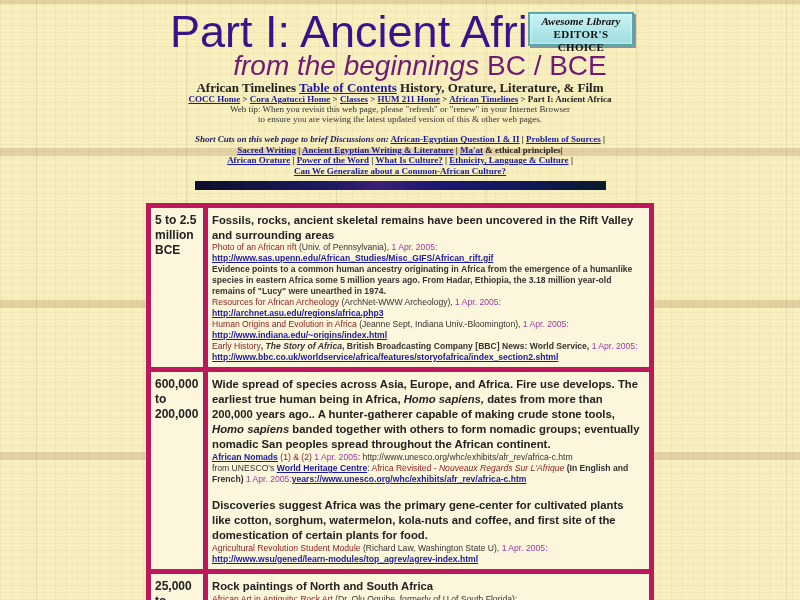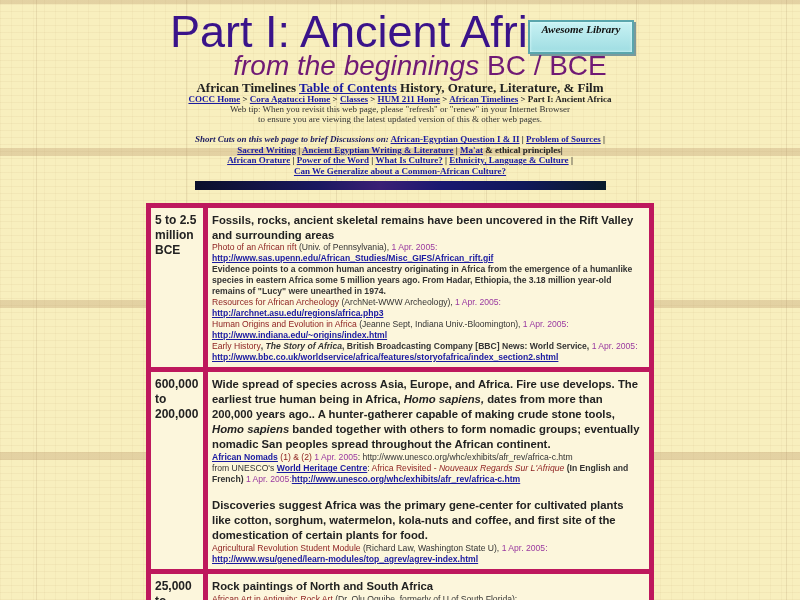--- a/index.html
+++ b/index.html
@@ -21,21 +21,21 @@
     }
     .title {
       position: absolute; left: 170px; top: 6px;
       font-family: "Liberation Sans", sans-serif;
       font-size: 45px; color: #3a138a; white-space: nowrap; letter-spacing: 0px;
     }
     .badge {
       position: absolute; left: 528px; top: 12px; width: 102px; height: 30px;
       background: linear-gradient(180deg, #c8f2f4 0%, #9fdde2 100%);
       border: 2px solid #5aa6ad; box-shadow: 2px 2px 0 #7a9a9c, inset 0 0 3px #e6ffff;
-      text-align: center; font-family: "Liberation Serif", serif; color: #111; margin-top: 8px;
+      text-align: center; font-family: "Liberation Serif", serif; color: #111;
     }
     .badge .b1 { font-size: 11px; font-style: italic; font-weight: bold; margin-top: 1px; line-height: 13px; }
     .badge .b2 { font-size: 11px; font-weight: bold; line-height: 13px; letter-spacing: 0.3px; }
     .subtitle {
       position: absolute; left: 0; width: 800px; top: 50px; text-align: center;
       font-size: 28px; color: #701a75; white-space: nowrap;
     }
     .subtitle i { font-style: italic; }
     .subtitle .pad { display: inline-block; width: 40px; }
     .line-timelines {
@@ -82,20 +82,21 @@
   </style>
 </head>
 <body>
 
 <div class="bg-stripes"></div>
 
 <div class="title">Part I:  Ancient Africa</div>
 
 <div class="badge">
   <div class="b1">Awesome Library</div>
+  <div class="b2">EDITOR'S CHOICE</div>
 </div>
 
 <div class="subtitle">
   <span class="pad"></span><i>from the beginnings</i>
   <span>BC / BCE</span>
 </div>
 
 <div class="line-timelines">
   <span>African Timelines</span>
   <a>Table of Contents</a>
@@ -211,21 +212,21 @@
         <span class="maroon">&amp;</span>
         <span class="maroon">(2)</span>
         <span class="date-pink">1 Apr. 2005</span><span class="plain">: http://www.unesco.org/whc/exhibits/afr_rev/africa-c.htm</span>
       </div>
       <div>
         <span class="plain">from UNESCO's</span>
         <a class="link">World Heritage Centre</a><span class="plain">:</span>
         <span class="maroon">Africa Revisited -</span>
         <i class="maroon">Nouveaux Regards Sur L'Afrique</i>
         <span class="boldtext">(In English and French)</span>
-        <span class="date-pink">1 Apr. 2005:</span><a class="link">http://www.unesco.org/whc/exhibits/afr_rev/africa-c.htm</a>
+        <span class="date-pink">1 Apr. 2005:</span><a class="link">years://www.unesco.org/whc/exhibits/afr_rev/africa-c.htm</a>
       </div>
       <div class="gap"></div>
       <div class="headline big">Discoveries suggest Africa was the primary gene-center for cultivated plants like cotton, sorghum, watermelon, kola-nuts and coffee, and first site of the domestication of certain plants for food.</div>
       <div>
         <span class="maroon">Agricultural Revolution Student Module</span>
         <span class="plain">(Richard Law, Washington State U),</span>
         <span class="date-pink">1 Apr. 2005:</span>
       </div>
       <div><a class="link">http://www.wsu/gened/learn-modules/top_agrev/agrev-index.html</a></div>
     </td>

